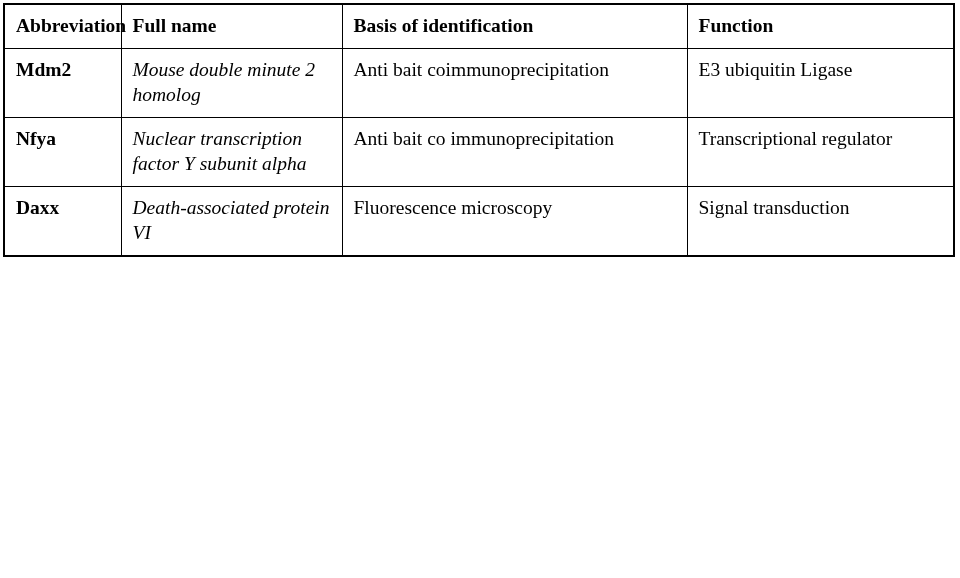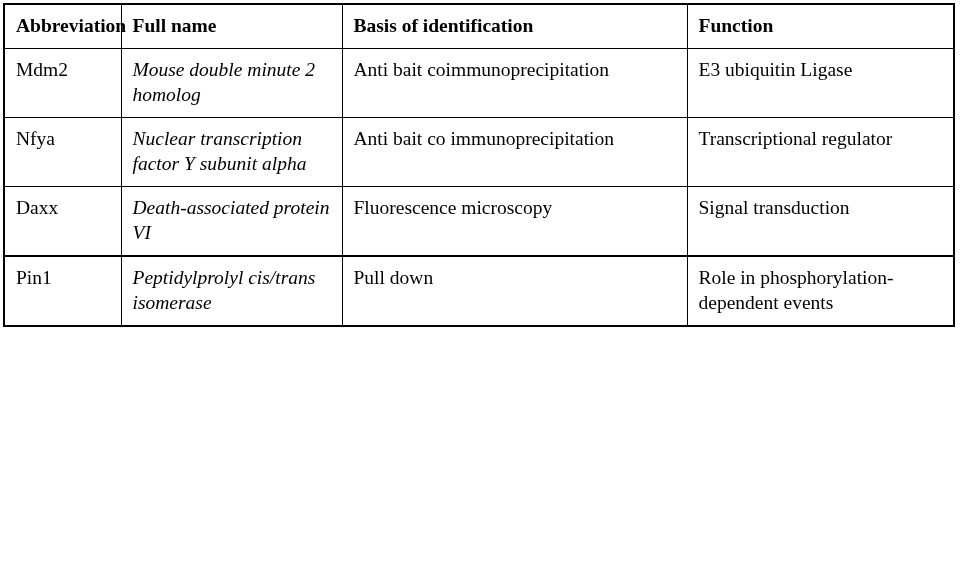--- a/index.html
+++ b/index.html
@@ -58,21 +58,21 @@
     font-size: 19.5px;
     border-bottom-width: 2px;
   }
 
   
   tbody tr.rule-heavy > td {
     border-bottom-width: 2.5px;
   }
 
   td.col-abbr {
-    font-weight: normal;
+    font-weight: bold;
   }
 
   td.col-fullname {
     font-style: italic;
   }
 
   td.col-basis,
   td.col-function {
     font-style: normal;
     font-weight: normal;
@@ -153,32 +153,18 @@
         </td>
         <td class="col-basis">
           <span class="cell-text">Fluorescence microscopy</span>
         </td>
         <td class="col-function">
           <span class="cell-text">Signal transduction</span>
         </td>
       </tr>
 
 
-      <tr class="rule-heavy">
-        <td class="col-abbr">
-          <span class="cell-text">Pin1</span>
-        </td>
-        <td class="col-fullname">
-          <span class="cell-text">Peptidylprolyl cis/trans isomerase</span>
-        </td>
-        <td class="col-basis">
-          <span class="cell-text">Pull down</span>
-        </td>
-        <td class="col-function">
-          <span class="cell-text">Role in phosphorylation-dependent events</span>
-        </td>
-      </tr>
 
 
     </tbody>
   </table>
 
 </div>
 
 </body></html>

